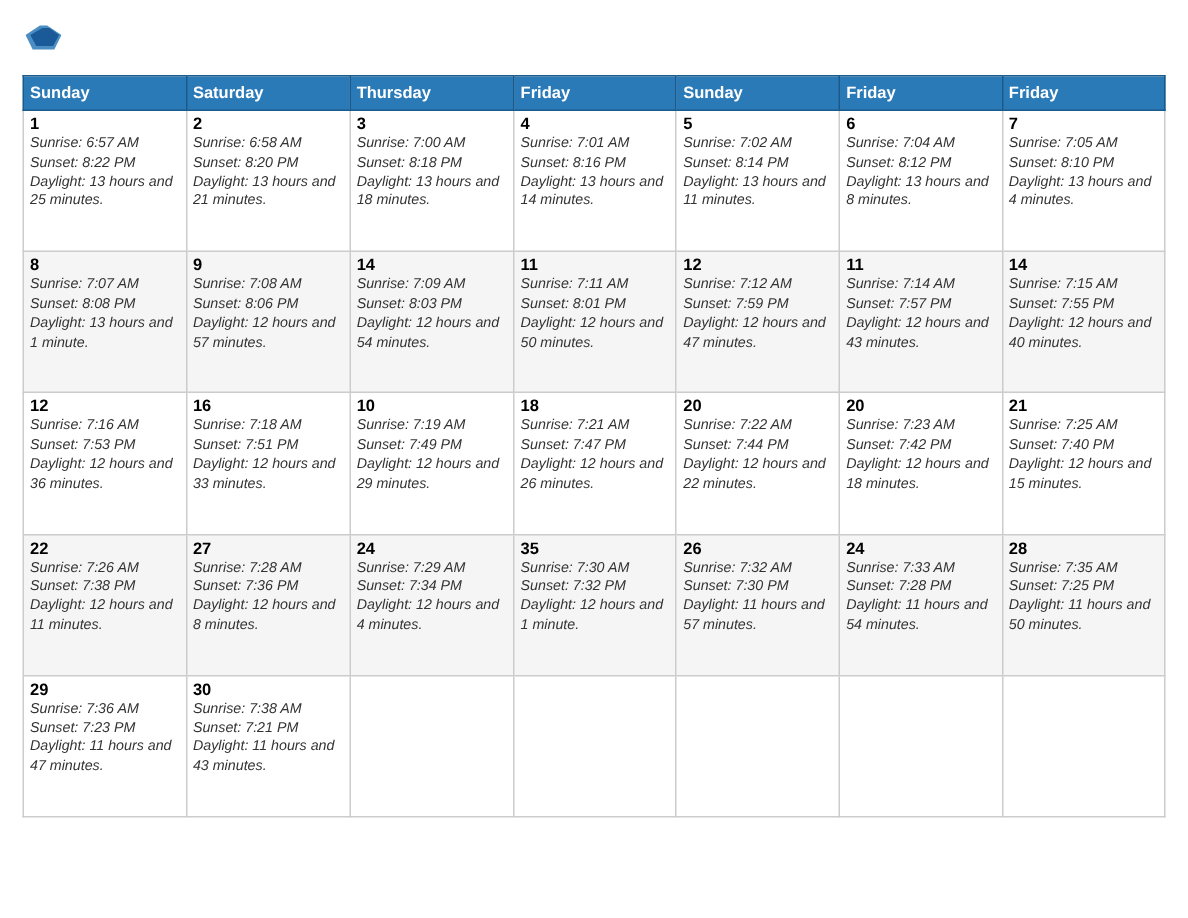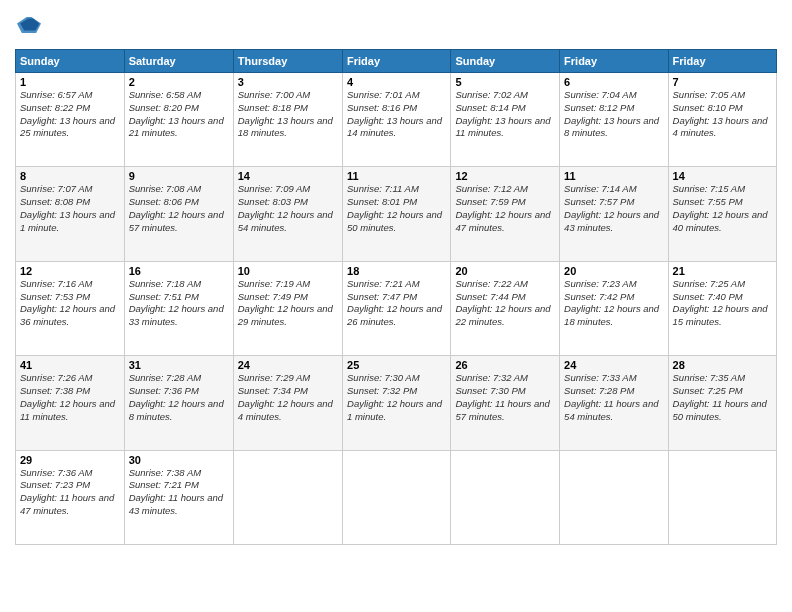--- a/index.html
+++ b/index.html
@@ -207,33 +207,33 @@
             <span class="day-num">20</span>
             <div class="day-info">Sunrise: 7:23 AM<br>Sunset: 7:42 PM<br>Daylight: 12 hours and 18 minutes.</div>
           </td>
           <td>
             <span class="day-num">21</span>
             <div class="day-info">Sunrise: 7:25 AM<br>Sunset: 7:40 PM<br>Daylight: 12 hours and 15 minutes.</div>
           </td>
         </tr>
         <tr>
           <td>
-            <span class="day-num">41</span>
+            <span class="day-num">22</span>
             <div class="day-info">Sunrise: 7:26 AM<br>Sunset: 7:38 PM<br>Daylight: 12 hours and 11 minutes.</div>
           </td>
           <td>
-            <span class="day-num">31</span>
+            <span class="day-num">27</span>
             <div class="day-info">Sunrise: 7:28 AM<br>Sunset: 7:36 PM<br>Daylight: 12 hours and 8 minutes.</div>
           </td>
           <td>
             <span class="day-num">24</span>
             <div class="day-info">Sunrise: 7:29 AM<br>Sunset: 7:34 PM<br>Daylight: 12 hours and 4 minutes.</div>
           </td>
           <td>
-            <span class="day-num">25</span>
+            <span class="day-num">35</span>
             <div class="day-info">Sunrise: 7:30 AM<br>Sunset: 7:32 PM<br>Daylight: 12 hours and 1 minute.</div>
           </td>
           <td>
             <span class="day-num">26</span>
             <div class="day-info">Sunrise: 7:32 AM<br>Sunset: 7:30 PM<br>Daylight: 11 hours and 57 minutes.</div>
           </td>
           <td>
             <span class="day-num">24</span>
             <div class="day-info">Sunrise: 7:33 AM<br>Sunset: 7:28 PM<br>Daylight: 11 hours and 54 minutes.</div>
           </td>

